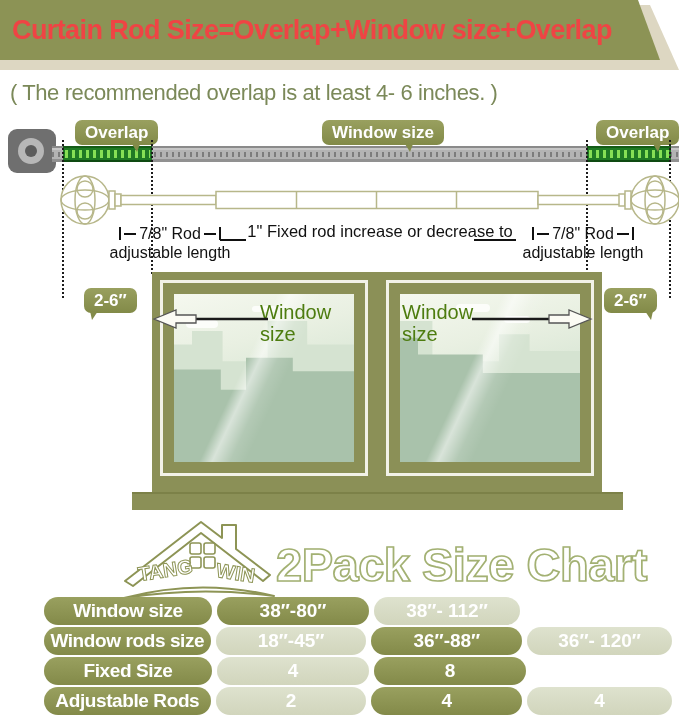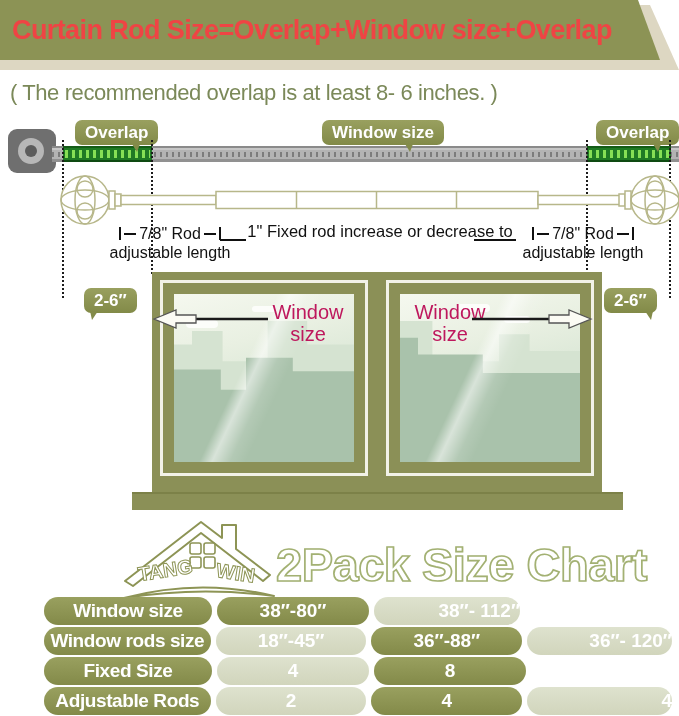--- a/index.html
+++ b/index.html
@@ -65,49 +65,49 @@
   .bb-l { clip-path:polygon(0 30%,10% 30%,10% 22%,27% 22%,27% 40%,52% 40%,52% 16%,74% 16%,74% 30%,100% 30%,100% 100%,0 100%); }
   .bb-r { clip-path:polygon(0 16%,18% 16%,18% 40%,55% 40%,55% 24%,72% 24%,72% 34%,100% 34%,100% 100%,0 100%); }
   .bldg-front { position:absolute; inset:0; background:#a9c2ab; }
   .bf-l { clip-path:polygon(0 45%,26% 45%,26% 57%,40% 57%,40% 38%,66% 38%,66% 46%,100% 46%,100% 100%,0 100%); }
   .bf-r { clip-path:polygon(0 26%,10% 26%,10% 36%,46% 36%,46% 47%,100% 47%,100% 100%,0 100%); }
   .streak { position:absolute; inset:0;
     background:linear-gradient(115deg,transparent 40%,rgba(255,255,255,.55) 45%,rgba(255,255,255,.12) 52%,transparent 58%); }
   .cloud { position:absolute; background:#fcfdfa; border-radius:8px; }
   .sill { position:absolute; left:132px; top:492px; width:491px; height:18px;
     background:#8b9057; border-top:2px solid #7c8148; }
-  .pane-label { position:absolute; width:96px; text-align:center; font-size:20px;
-    color:#be185d; line-height:1.1; }
+  .pane-label { position:absolute; width:96px; font-size:20px;
+    color:#4d7c0f; line-height:1.1; }
   .arrow-svg { position:absolute; }
 
   
   .logo-svg { position:absolute; left:120px; top:516px; }
   .chart-title { position:absolute; left:276px; top:537px; font-size:47px; font-weight:bold;
     color:#fff; -webkit-text-stroke:1.7px #a3b173; text-shadow:0 0 1px #a3b173;
     letter-spacing:-0.5px; white-space:nowrap; }
 
   
   .size-table { position:absolute; left:44px; top:597px; width:628px;
     display:flex; flex-direction:column; gap:2px; }
   .srow { display:flex; gap:5px; }
   .pill { height:28px; line-height:28px; border-radius:15px; text-align:center;
     color:#fff; font-weight:bold; font-size:19px; white-space:nowrap; }
   .pill-dark  { background:linear-gradient(180deg,#99a05f,#838a49); }
   .pill-light { background:linear-gradient(180deg,#dee2ce,#d1d5bc); }
-  .c0 { width:168px; letter-spacing:-0.4px; } .c1 { width:152px; } .c2 { width:152px; } .c3 { width:146px;text-align:right; }
+  .c0 { width:168px; letter-spacing:-0.4px; } .c1 { width:152px; } .c2 { width:152px; } .c3 { width:146px; }
 </style>
 </head>
 <body>
 
 <div id="stage">
 
   <div class="banner-shadow"></div>
   <div class="banner"></div>
   <div class="banner-title">Curtain Rod Size=Overlap+Window size+Overlap</div>
-  <div class="subtitle">( The recommended overlap is at least 8- 6 inches. )</div>
+  <div class="subtitle">( The recommended overlap is at least 4- 6 inches. )</div>
 
   <div class="tape-body">
     <div class="ring"></div>
     <div class="hub"></div>
   </div>
   <div class="tape">
     <div class="ticks"></div>
     <div class="tape-green tg-left">
         <div class="gticks"></div>
       </div>

